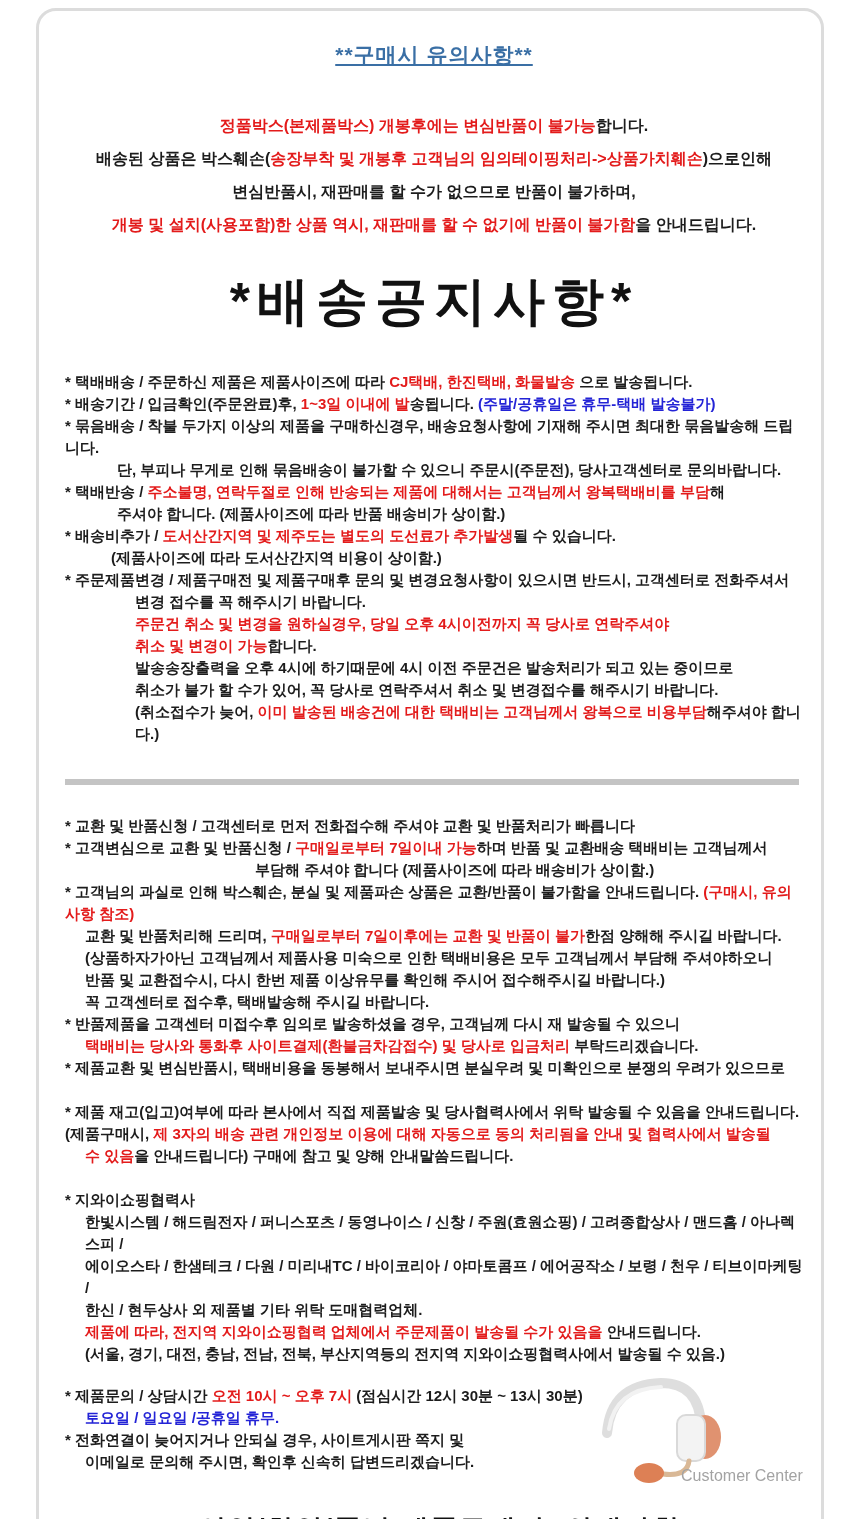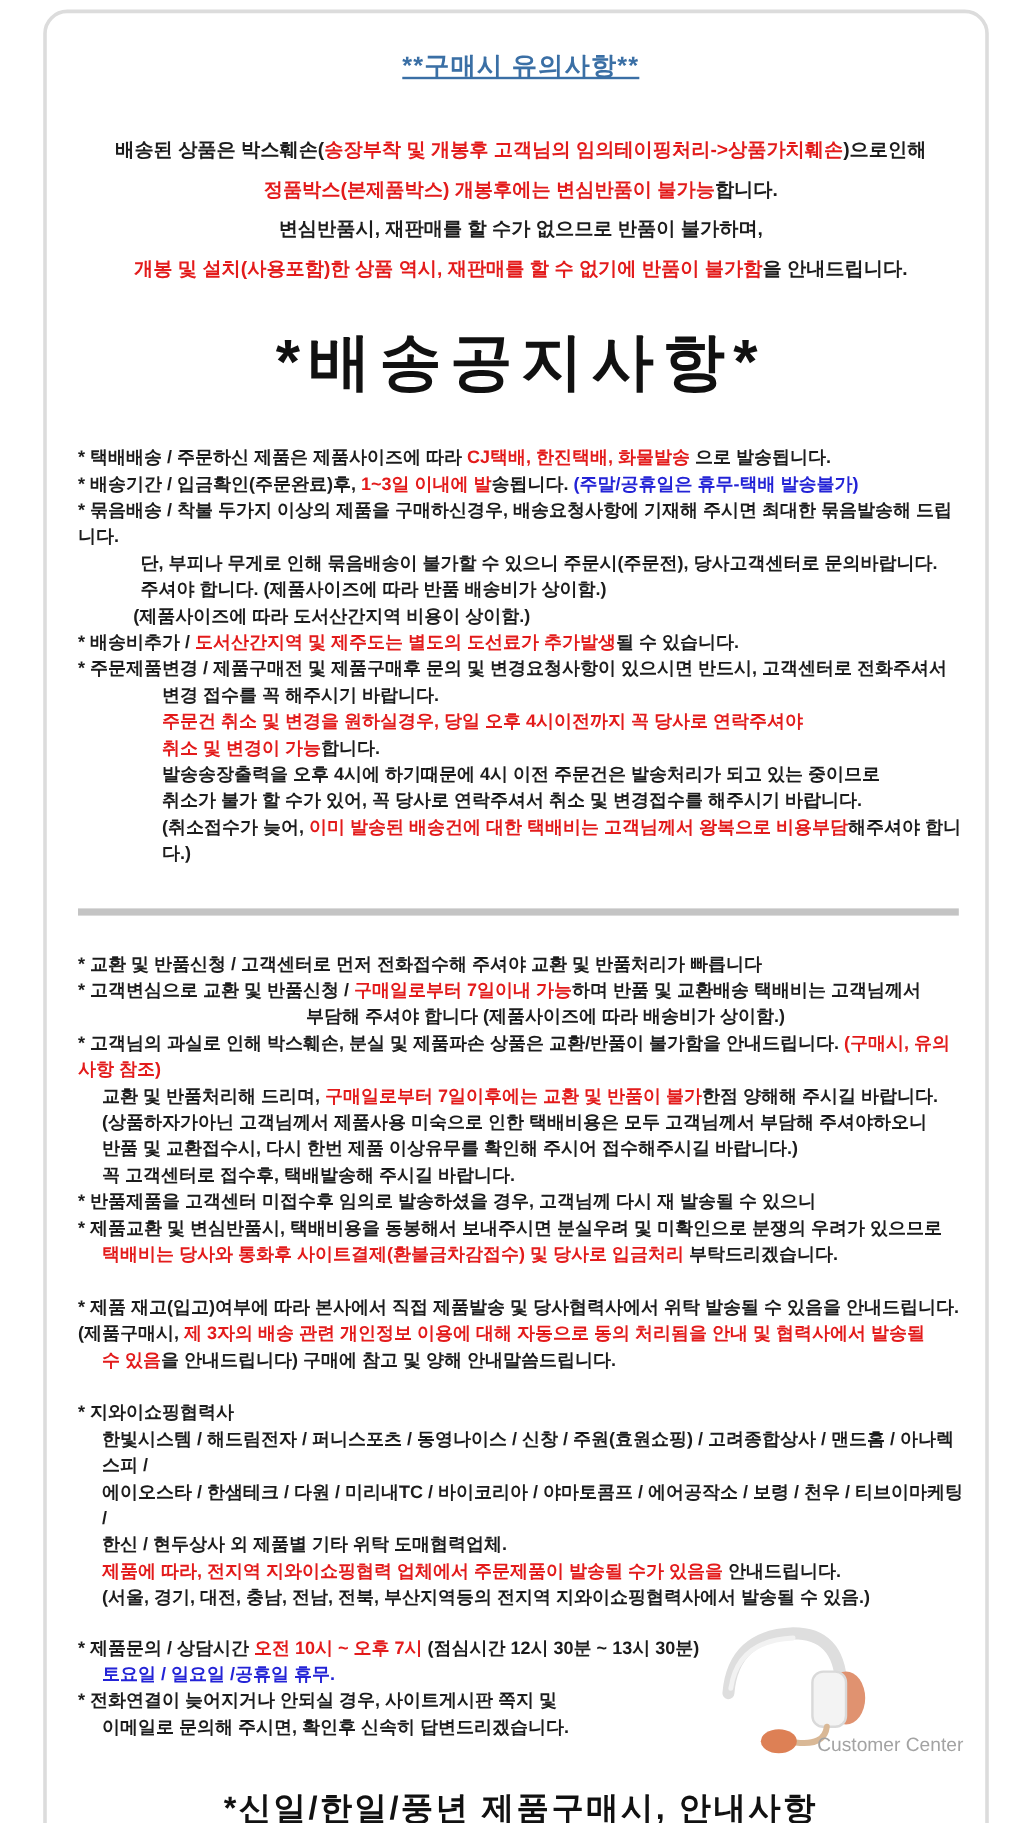--- a/index.html
+++ b/index.html
@@ -44,36 +44,37 @@
   }
 </style>
 </head>
 <body>
 
 <div class="card">
 
   <div class="top-title">**구매시 유의사항**</div>
 
   <div data-section="intro">
+      <div class="tline ind-0"><span class="seg-r">정품박스(본제품박스) 개봉후에는 변심반품이 불가능</span><span class="seg-k">합니다.</span></div>
       <div class="tline ind-0"><span class="seg-k">배송된 상품은 박스훼손(</span><span class="seg-r">송장부착 및 개봉후 고객님의 임의테이핑처리-&gt;상품가치훼손</span><span class="seg-k">)으로인해</span></div>
-      <div class="tline ind-0"><span class="seg-r">정품박스(본제품박스) 개봉후에는 변심반품이 불가능</span><span class="seg-k">합니다.</span></div>
       <div class="tline ind-0"><span class="seg-k">변심반품시, 재판매를 할 수가 없으므로 반품이 불가하며,</span></div>
       <div class="tline ind-0"><span class="seg-r">개봉 및 설치(사용포함)한 상품 역시, 재판매를 할 수 없기에 반품이 불가함</span><span class="seg-k">을 안내드립니다.</span></div>
     </div>
 
   <div class="big-title">*배송공지사항*</div>
 
   <div data-section="shipping">
       <div class="tline ind-0"><span class="seg-k">* 택배배송 / 주문하신 제품은 제품사이즈에 따라 </span><span class="seg-r">CJ택배, 한진택배, 화물발송 </span><span class="seg-k">으로 발송됩니다.</span></div>
       <div class="tline ind-0"><span class="seg-k">* 배송기간 / 입금확인(주문완료)후, </span><span class="seg-r">1~3일 이내에 발</span><span class="seg-k">송됩니다. </span><span class="seg-b">(주말/공휴일은 휴무-택배 발송불가)</span></div>
       <div class="tline ind-0"><span class="seg-k">* 묶음배송 / 착불  두가지 이상의 제품을 구매하신경우, 배송요청사항에 기재해 주시면 최대한 묶음발송해 드립니다.</span></div>
       <div class="tline ind-2"><span class="seg-k">단, 부피나 무게로 인해 묶음배송이 불가할 수 있으니 주문시(주문전), 당사고객센터로 문의바랍니다.</span></div>
+      <div class="tline ind-0"><span class="seg-k">* 택배반송 / </span><span class="seg-r">주소불명, 연락두절로 인해 반송되는 제품에 대해서는 고객님께서 왕복택배비를 부담</span><span class="seg-k">해</span></div>
       <div class="tline ind-2"><span class="seg-k">주셔야 합니다. (제품사이즈에 따라 반품 배송비가 상이함.)</span></div>
+      <div class="tline ind-0"><span class="seg-k">* 배송비추가 / </span><span class="seg-r">도서산간지역 및 제주도는 별도의 도선료가 추가발생</span><span class="seg-k">될 수 있습니다.</span></div>
       <div class="tline ind-3"><span class="seg-k">(제품사이즈에 따라 도서산간지역  비용이 상이함.)</span></div>
-      <div class="tline ind-0"><span class="seg-k">* 배송비추가 / </span><span class="seg-r">도서산간지역 및 제주도는 별도의 도선료가 추가발생</span><span class="seg-k">될 수 있습니다.</span></div>
       <div class="tline ind-0"><span class="seg-k">* 주문제품변경 / 제품구매전 및 제품구매후 문의 및 변경요청사항이 있으시면 반드시, 고객센터로 전화주셔서</span></div>
       <div class="tline ind-4"><span class="seg-k">변경 접수를 꼭 해주시기 바랍니다.</span></div>
       <div class="tline ind-4"><span class="seg-r">주문건 취소 및 변경을 원하실경우, 당일 오후 4시이전까지 꼭 당사로 연락주셔야</span></div>
       <div class="tline ind-4"><span class="seg-r">취소 및 변경이 가능</span><span class="seg-k">합니다.</span></div>
       <div class="tline ind-4"><span class="seg-k">발송송장출력을 오후 4시에 하기때문에 4시 이전 주문건은 발송처리가 되고 있는 중이므로</span></div>
       <div class="tline ind-4"><span class="seg-k">취소가 불가 할 수가 있어, 꼭 당사로 연락주셔서 취소 및 변경접수를 해주시기 바랍니다.</span></div>
       <div class="tline ind-4"><span class="seg-k">(취소접수가 늦어, </span><span class="seg-r">이미 발송된 배송건에 대한 택배비는 고객님께서 왕복으로 비용부담</span><span class="seg-k">해주셔야 합니다.)</span></div>
     </div>
 
   <div class="divider"></div>
@@ -81,22 +82,22 @@
   <div data-section="returns">
       <div class="tline ind-0"><span class="seg-k">* 교환 및 반품신청 / 고객센터로 먼저 전화접수해 주셔야 교환 및 반품처리가 빠릅니다</span></div>
       <div class="tline ind-0"><span class="seg-k">* 고객변심으로 교환 및 반품신청 / </span><span class="seg-r">구매일로부터 7일이내 가능</span><span class="seg-k">하며 반품 및 교환배송 택배비는 고객님께서</span></div>
       <div class="tline ind-5"><span class="seg-k">부담해 주셔야 합니다 (제품사이즈에 따라 배송비가 상이함.)</span></div>
       <div class="tline ind-0"><span class="seg-k">* 고객님의 과실로 인해 박스훼손, 분실 및 제품파손 상품은 교환/반품이 불가함을 안내드립니다. </span><span class="seg-r">(구매시, 유의사항 참조)</span></div>
       <div class="tline ind-1"><span class="seg-k">교환 및 반품처리해 드리며, </span><span class="seg-r">구매일로부터 7일이후에는 교환 및 반품이 불가</span><span class="seg-k">한점 양해해 주시길 바랍니다.</span></div>
       <div class="tline ind-1"><span class="seg-k">(상품하자가아닌 고객님께서 제품사용 미숙으로 인한 택배비용은 모두 고객님께서 부담해 주셔야하오니</span></div>
       <div class="tline ind-1"><span class="seg-k">반품 및 교환접수시, 다시 한번 제품 이상유무를 확인해 주시어 접수해주시길 바랍니다.)</span></div>
       <div class="tline ind-1"><span class="seg-k">꼭 고객센터로 접수후, 택배발송해 주시길 바랍니다.</span></div>
       <div class="tline ind-0"><span class="seg-k">* 반품제품을 고객센터 미접수후 임의로 발송하셨을 경우, 고객님께 다시 재 발송될 수 있으니</span></div>
+      <div class="tline ind-1"><span class="seg-r">택배비는 당사와 통화후 사이트결제(환불금차감접수) 및 당사로 입금처리 </span><span class="seg-k">부탁드리겠습니다.</span></div>
       <div class="tline ind-0"><span class="seg-k">* 제품교환 및 변심반품시, 택배비용을 동봉해서 보내주시면 분실우려 및 미확인으로 분쟁의 우려가 있으므로</span></div>
-      <div class="tline ind-1"><span class="seg-r">택배비는 당사와 통화후 사이트결제(환불금차감접수) 및 당사로 입금처리 </span><span class="seg-k">부탁드리겠습니다.</span></div>
     </div>
 
   <div data-section="stock">
       <div class="tline ind-0"><span class="seg-k">* 제품 재고(입고)여부에 따라 본사에서 직접 제품발송 및 당사협력사에서 위탁  발송될 수 있음을 안내드립니다.</span></div>
       <div class="tline ind-0"><span class="seg-k">(제품구매시,  </span><span class="seg-r">제 3자의 배송 관련 개인정보 이용에 대해 자동으로 동의 처리됨을 안내 및 협력사에서 발송될</span></div>
       <div class="tline ind-1"><span class="seg-r">수 있음</span><span class="seg-k">을 안내드립니다)  구매에 참고 및 양해 안내말씀드립니다.</span></div>
     </div>
 
   <div data-section="partners">
       <div class="tline ind-0"><span class="seg-k">* 지와이쇼핑협력사</span></div>

